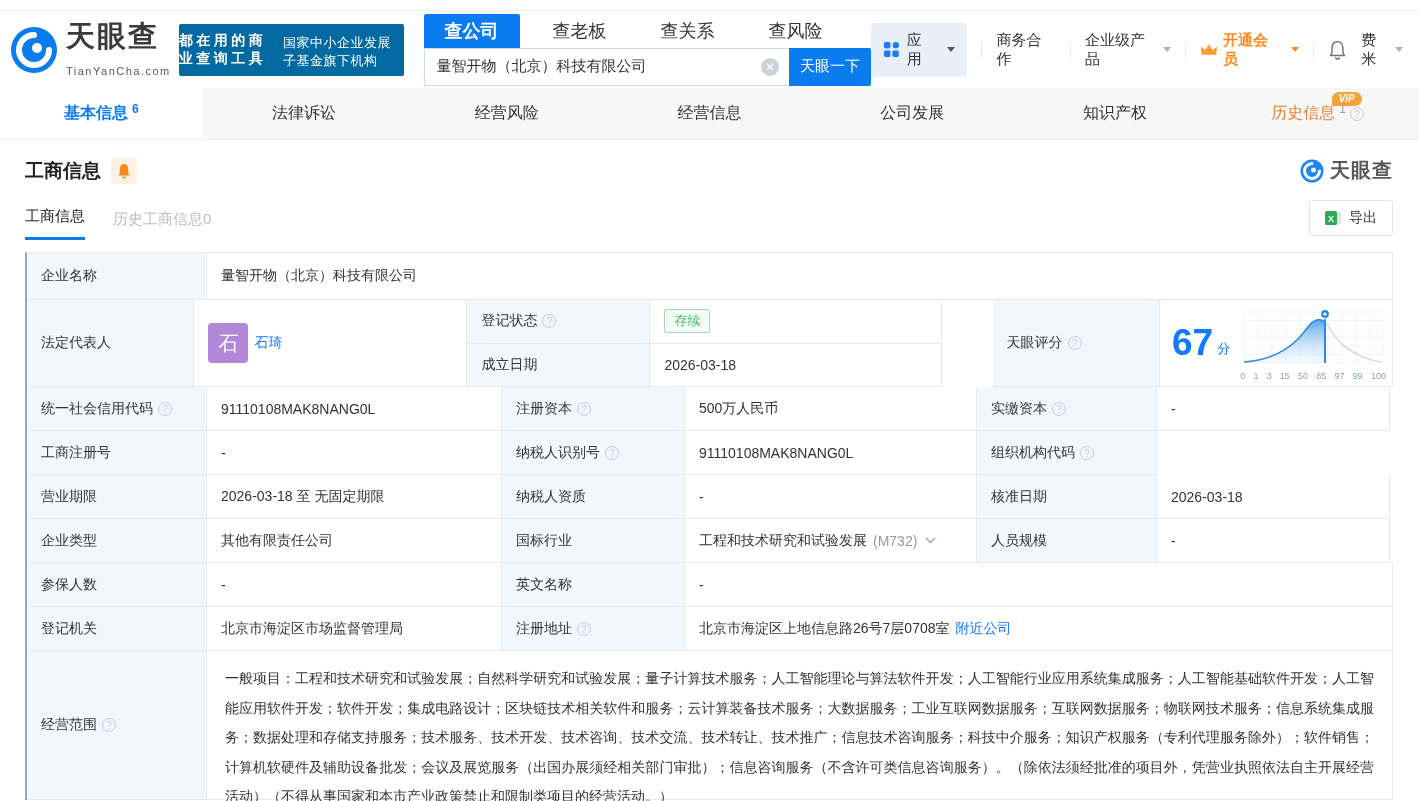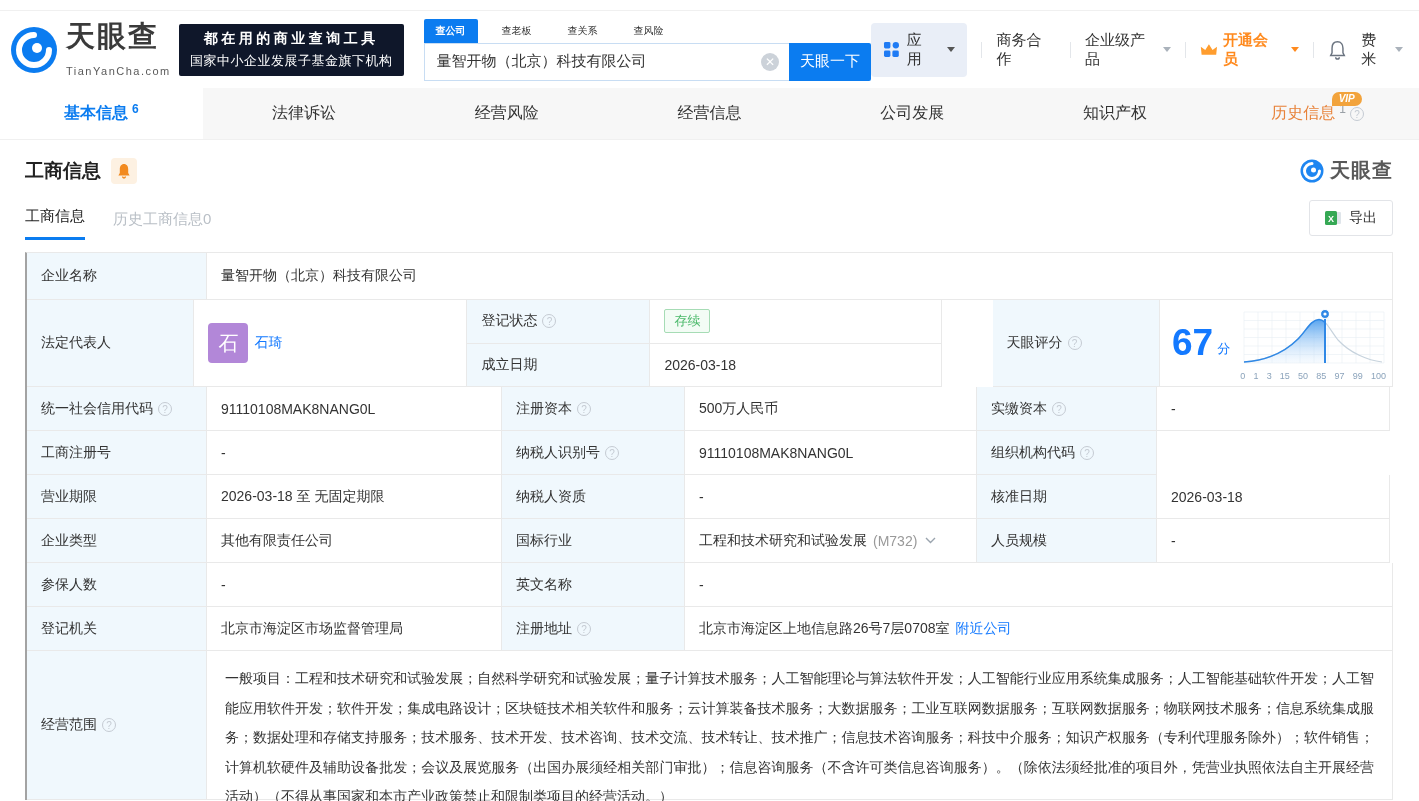--- a/index.html
+++ b/index.html
@@ -6,27 +6,27 @@
   html,body { width:1419px; height:801px; background:#fff; overflow:hidden;
     font-family:"Liberation Sans","DejaVu Sans",sans-serif; color:#333; }
   .topstrip { height:11px; border-bottom:1px solid #f0f0f0; }
 
   
   .header { height:77px; display:flex; align-items:center; padding:0 16px 0 10px; }
   .logo { display:flex; align-items:center; gap:8px; cursor:pointer; }
   .logo-txt { display:flex; flex-direction:column; line-height:1; }
   .logo-title { font-size:29px; font-weight:bold; color:#3a3a3a; letter-spacing:2px; }
   .logo-domain { font-size:11px; color:#5a5a5a; letter-spacing:1.5px; margin-top:15px; }
-  .banner { margin-left:8px; background:#0f172a; color:#fff; width:226px; height:52px;
-    display:flex; flex-direction:column; justify-content:center; align-items:center; border-radius:2px; }
+  .banner { margin-left:8px; background:#0369a1; color:#fff; width:226px; height:52px;
+    display:flex; flex-direction:row; justify-content:center; align-items:center; border-radius:2px; }
   .banner .b1 { font-size:14px; letter-spacing:3.5px; font-weight:bold; }
   .banner .b2 { font-size:13px; letter-spacing:.5px; margin-top:4px; }
   .search-wrap { margin-left:20px; width:450px; }
   .search-tabs { display:flex; align-items:flex-end; gap:0; }
-  .stab { font-size:10px; color:#333; padding:5px 12px; cursor:pointer; }
+  .stab { font-size:18px; color:#333; padding:5px 21px; cursor:pointer; }
   .stab.active { background:#0b7cf0; color:#fff; border-radius:2px 2px 0 0; font-weight:bold; }
   .stab + .stab { margin-left:12px; }
   .search-bar { display:flex; height:38px; }
   .search-input { flex:1; border:1px solid #c8ddf3; border-right:none; padding:0 34px 0 12px;
     font-size:15px; color:#333; outline:none; font-family:inherit; }
   .clear-btn { width:18px; height:18px; border-radius:50%; background:#ccd2d9; color:#fff;
     font-size:12px; line-height:18px; text-align:center; margin-left:-28px; margin-top:10px; cursor:pointer; z-index:2; }
   .search-btn { width:82px; background:#0b7cf0; color:#fff; font-size:15px; border:none;
     border-radius:0 2px 2px 0; cursor:pointer; margin-left:10px; font-family:inherit; }
   .hmenu { margin-left:auto; display:flex; align-items:center; gap:14px; font-size:15px; }

